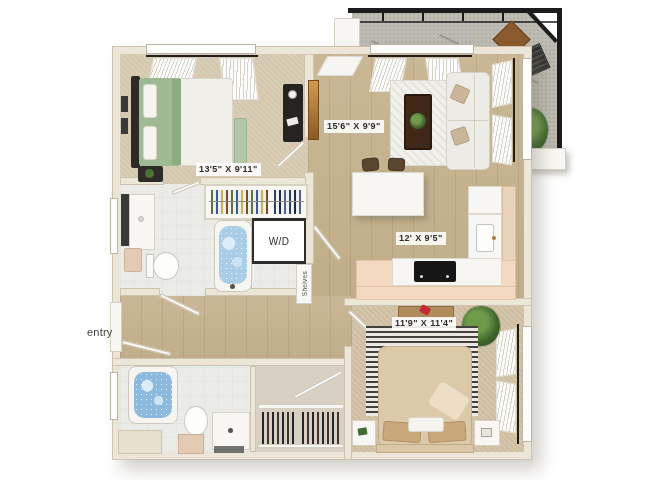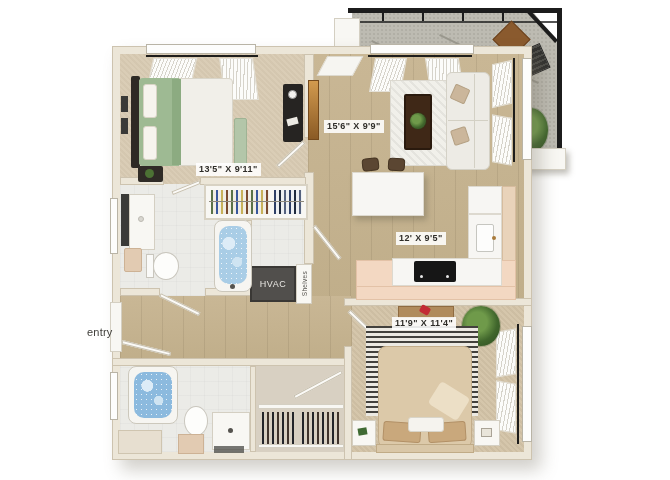--- a/index.html
+++ b/index.html
@@ -76,22 +76,22 @@
   <div class="abs wallseg" style="left:112px;top:358px;width:240px;height:8px;"></div>
   <div class="abs wallseg" style="left:250px;top:366px;width:6px;height:86px;"></div>
   <div class="abs wallseg" style="left:344px;top:298px;width:188px;height:8px;"></div>
   <div class="abs wallseg" style="left:344px;top:346px;width:8px;height:114px;"></div>
 
   <div class="abs white-box" style="left:204px;top:184px;width:104px;height:36px;border:2px solid #d8d2c3;"></div>
   <div class="abs clothesA" style="left:211px;top:190px;width:58px;height:24px;"></div>
   <div class="abs clothesB" style="left:274px;top:190px;width:28px;height:24px;"></div>
   <div class="abs" style="left:209px;top:201px;width:95px;height:1px;background:#8e897c;"></div>
 
-  <div class="abs" style="left:250px;top:266px;width:46px;height:36px;background:#514f4c;border:2px solid #3a3835;display:flex;align-items:center;justify-content:center;">
-    <span style="font-size:9px;color:#e8e6e2;letter-spacing:.5px;">HVAC</span>
+  <div class="abs" style="left:252px;top:218px;width:54px;height:46px;background:#ffffff;border:3px solid #2f2d2a;border-left-width:2px;border-right-width:2px;display:flex;align-items:center;justify-content:center;">
+    <span style="font-size:10px;color:#2e2c28;font-weight:400;letter-spacing:.3px;">W/D</span>
   </div>
   <div class="abs white-box" style="left:296px;top:264px;width:16px;height:40px;display:flex;align-items:center;justify-content:center;">
     <span style="font-size:6.5px;color:#55534e;writing-mode:vertical-rl;transform:rotate(180deg);letter-spacing:.3px;">Shelves</span>
   </div>
 
   <div class="abs window" style="left:146px;top:44px;width:110px;height:10px;"></div>
   <div class="abs window" style="left:370px;top:44px;width:104px;height:10px;"></div>
   <div class="abs window" style="left:522px;top:58px;width:10px;height:102px;"></div>
   <div class="abs window" style="left:522px;top:326px;width:10px;height:116px;"></div>
   <div class="abs window" style="left:110px;top:198px;width:8px;height:56px;"></div>

